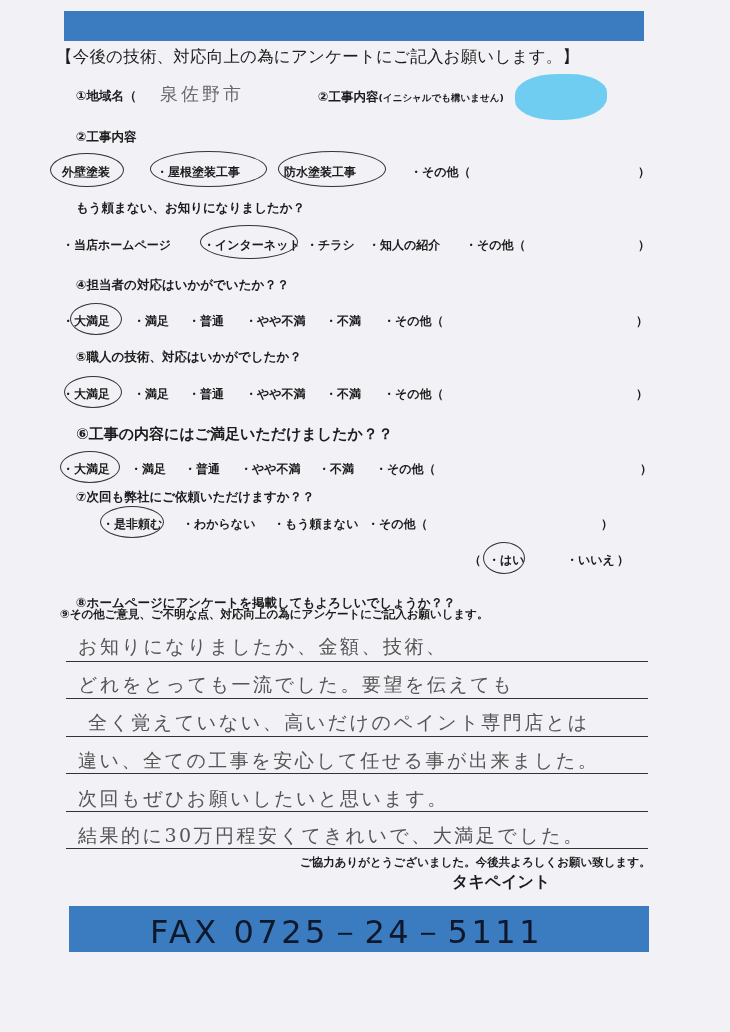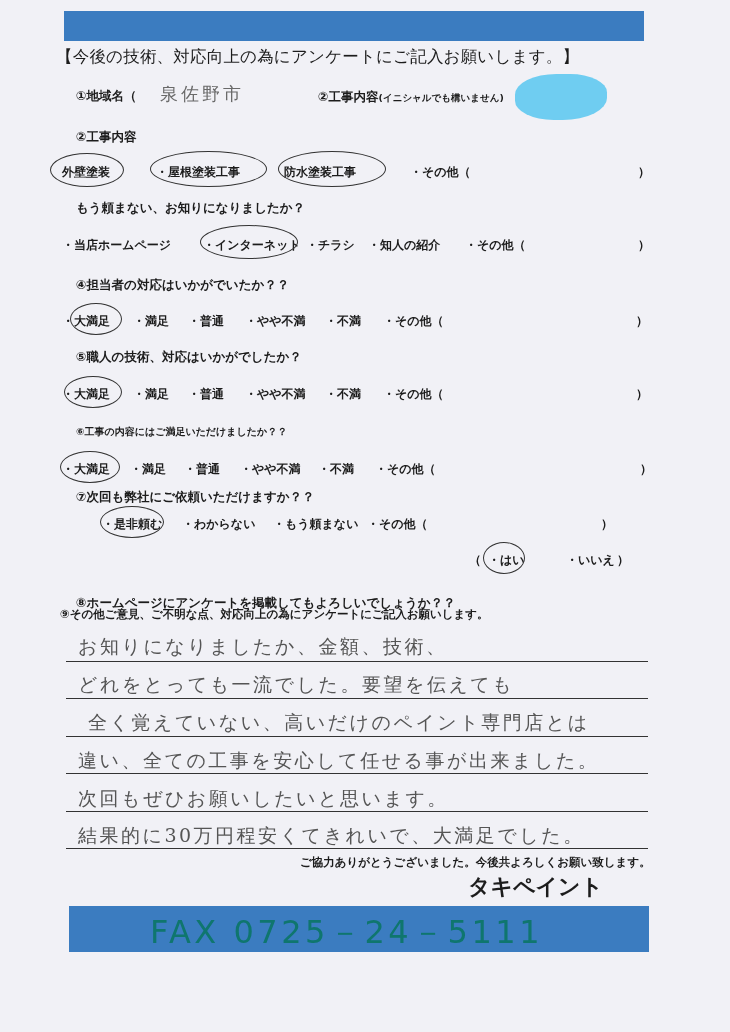--- a/index.html
+++ b/index.html
@@ -14,22 +14,22 @@
   .top-bar { left:64px; top:11px; width:580px; height:30px; background:#3b7cc0; }
   .title { left:56px; top:46px; font-size:16.5px; font-weight:normal; letter-spacing:0.2px; white-space:nowrap; }
   .q { font-size:12.5px; font-weight:bold; white-space:nowrap; }
   .opt { font-size:12px; font-weight:bold; white-space:nowrap; }
   .hand { font-family:"DejaVu Sans", sans-serif; font-weight:normal; color:#6a6a6a; font-size:18px; letter-spacing:3px; white-space:nowrap; }
   .circle { position:absolute; border:1.3px solid #333; border-radius:50%; }
   .blue-blot { left:515px; top:74px; width:92px; height:46px; background:#6fcdf1; border-radius:45% 40% 48% 42%; }
   .rule { left:66px; width:582px; height:0; border-top:1.6px solid #333; }
   .handline { font-family:"DejaVu Serif", serif; color:#555; font-size:19px; letter-spacing:2.5px; white-space:nowrap; }
   .fax-bar { left:69px; top:906px; width:580px; height:46px; background:#3b7cc0; }
-  .fax-text { left:150px; top:911px; color:#0f766e; font-size:32px; letter-spacing:3.5px; font-family:"DejaVu Sans", sans-serif; white-space:nowrap; }
-  .brand { left:452px; top:872px; font-size:22px; font-weight:bold; white-space:nowrap;margin-left:16px; }
+  .fax-text { left:150px; top:911px; color:#0f172a; font-size:32px; letter-spacing:3.5px; font-family:"DejaVu Sans", sans-serif; white-space:nowrap; }
+  .brand { left:452px; top:872px; font-size:16px; font-weight:bold; white-space:nowrap; }
   .thanks { left:300px; top:855px; font-size:11.5px; font-weight:bold; white-space:nowrap; }
 </style>
 </head>
 <body>
 
 <div class="abs top-bar"></div>
 <div class="abs title">【今後の技術、対応向上の為にアンケートにご記入お願いします。】</div>
 
 <div class="abs q" style="left:76px;top:88px;">①地域名（</div>
 <div class="abs hand" style="left:160px;top:82px;">泉佐野市</div>
@@ -70,21 +70,21 @@
 <div class="abs q" style="left:76px;top:349px;">⑤職人の技術、対応はいかがでしたか？</div>
 <div class="abs opt" style="left:62px;top:386px;">・大満足</div>
 <div class="circle" style="left:64px;top:376px;width:56px;height:30px;"></div>
 <div class="abs opt" style="left:133px;top:386px;">・満足</div>
 <div class="abs opt" style="left:188px;top:386px;">・普通</div>
 <div class="abs opt" style="left:245px;top:386px;">・やや不満</div>
 <div class="abs opt" style="left:325px;top:386px;">・不満</div>
 <div class="abs opt" style="left:383px;top:386px;">・その他（</div>
 <div class="abs opt" style="left:636px;top:386px;">）</div>
 
-<div class="abs q" style="left:76px;top:425px;font-size:10px;">⑥工事の内容にはご満足いただけましたか？？</div>
+<div class="abs q" style="left:76px;top:425px;font-size:15px;">⑥工事の内容にはご満足いただけましたか？？</div>
 <div class="abs opt" style="left:62px;top:461px;">・大満足</div>
 <div class="circle" style="left:60px;top:451px;width:58px;height:30px;"></div>
 <div class="abs opt" style="left:130px;top:461px;">・満足</div>
 <div class="abs opt" style="left:184px;top:461px;">・普通</div>
 <div class="abs opt" style="left:240px;top:461px;">・やや不満</div>
 <div class="abs opt" style="left:318px;top:461px;">・不満</div>
 <div class="abs opt" style="left:375px;top:461px;">・その他（</div>
 <div class="abs opt" style="left:640px;top:461px;">）</div>
 
 <div class="abs q" style="left:76px;top:489px;">⑦次回も弊社にご依頼いただけますか？？</div>

